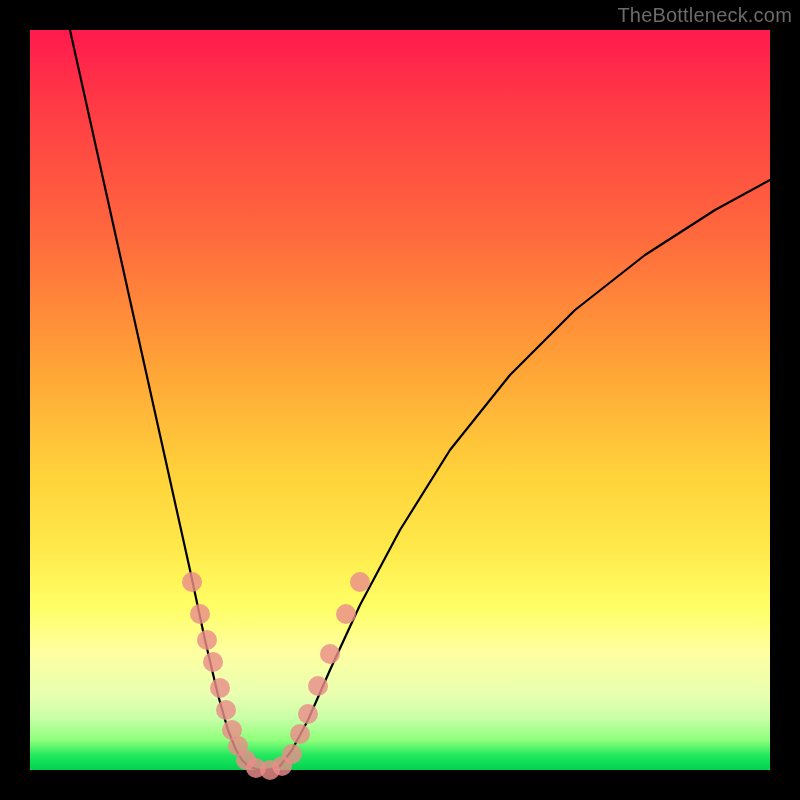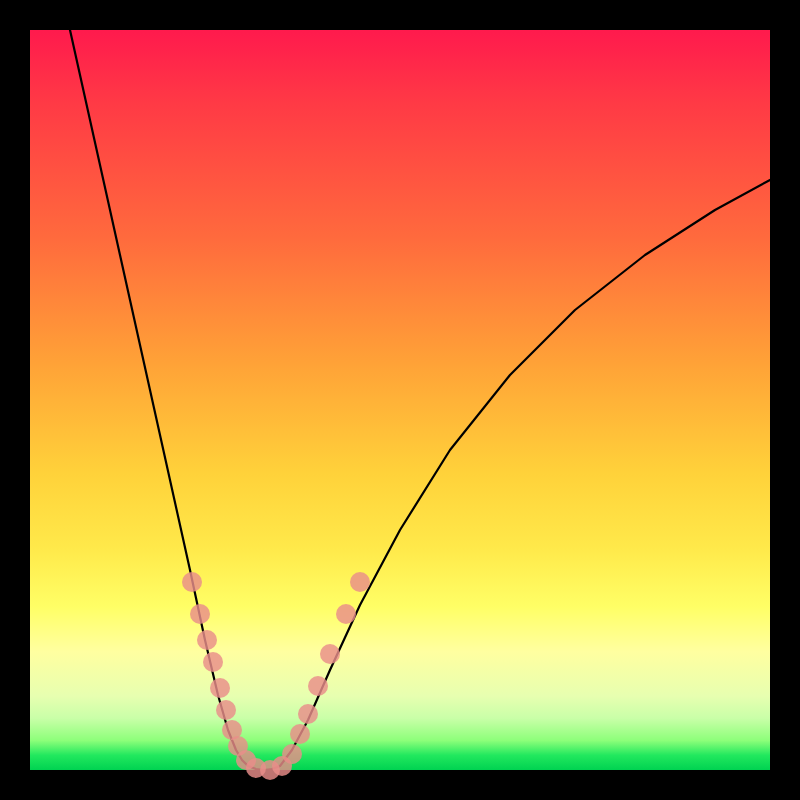--- a/index.html
+++ b/index.html
@@ -58,20 +58,21 @@
     top: 0;
     width: 740px;
     height: 740px;
     overflow: visible;
   }
 </style>
 </head>
 <body>
 
 <div class="frame">
+  <div class="watermark">TheBottleneck.com</div>
   <div class="plot">
     <svg class="curve" viewBox="0 0 740 740" preserveAspectRatio="none">
       <g id="curve-group">
           <path d="M40 0 L60 90 L80 180 L100 270 L120 360 L140 450 L160 540 L175 610 L188 665 L198 700 L206 720 L212 730 L218 736 L218 736 L226 739 L234 740 L242 739 L250 736 L250 736 L262 720 L278 690 L300 640 L330 575 L370 500 L420 420 L480 345 L545 280 L615 225 L685 180 L740 150 " fill="none" stroke="#000" stroke-width="2.2" stroke-linecap="round" stroke-linejoin="round"></path>
         </g>
       <g id="marker-group">
           <circle cx="162" cy="552" r="10" fill="#e98d8a" fill-opacity="0.82"></circle>
           <circle cx="170" cy="584" r="10" fill="#e98d8a" fill-opacity="0.82"></circle>
           <circle cx="177" cy="610" r="10" fill="#e98d8a" fill-opacity="0.82"></circle>
           <circle cx="183" cy="632" r="10" fill="#e98d8a" fill-opacity="0.82"></circle>

